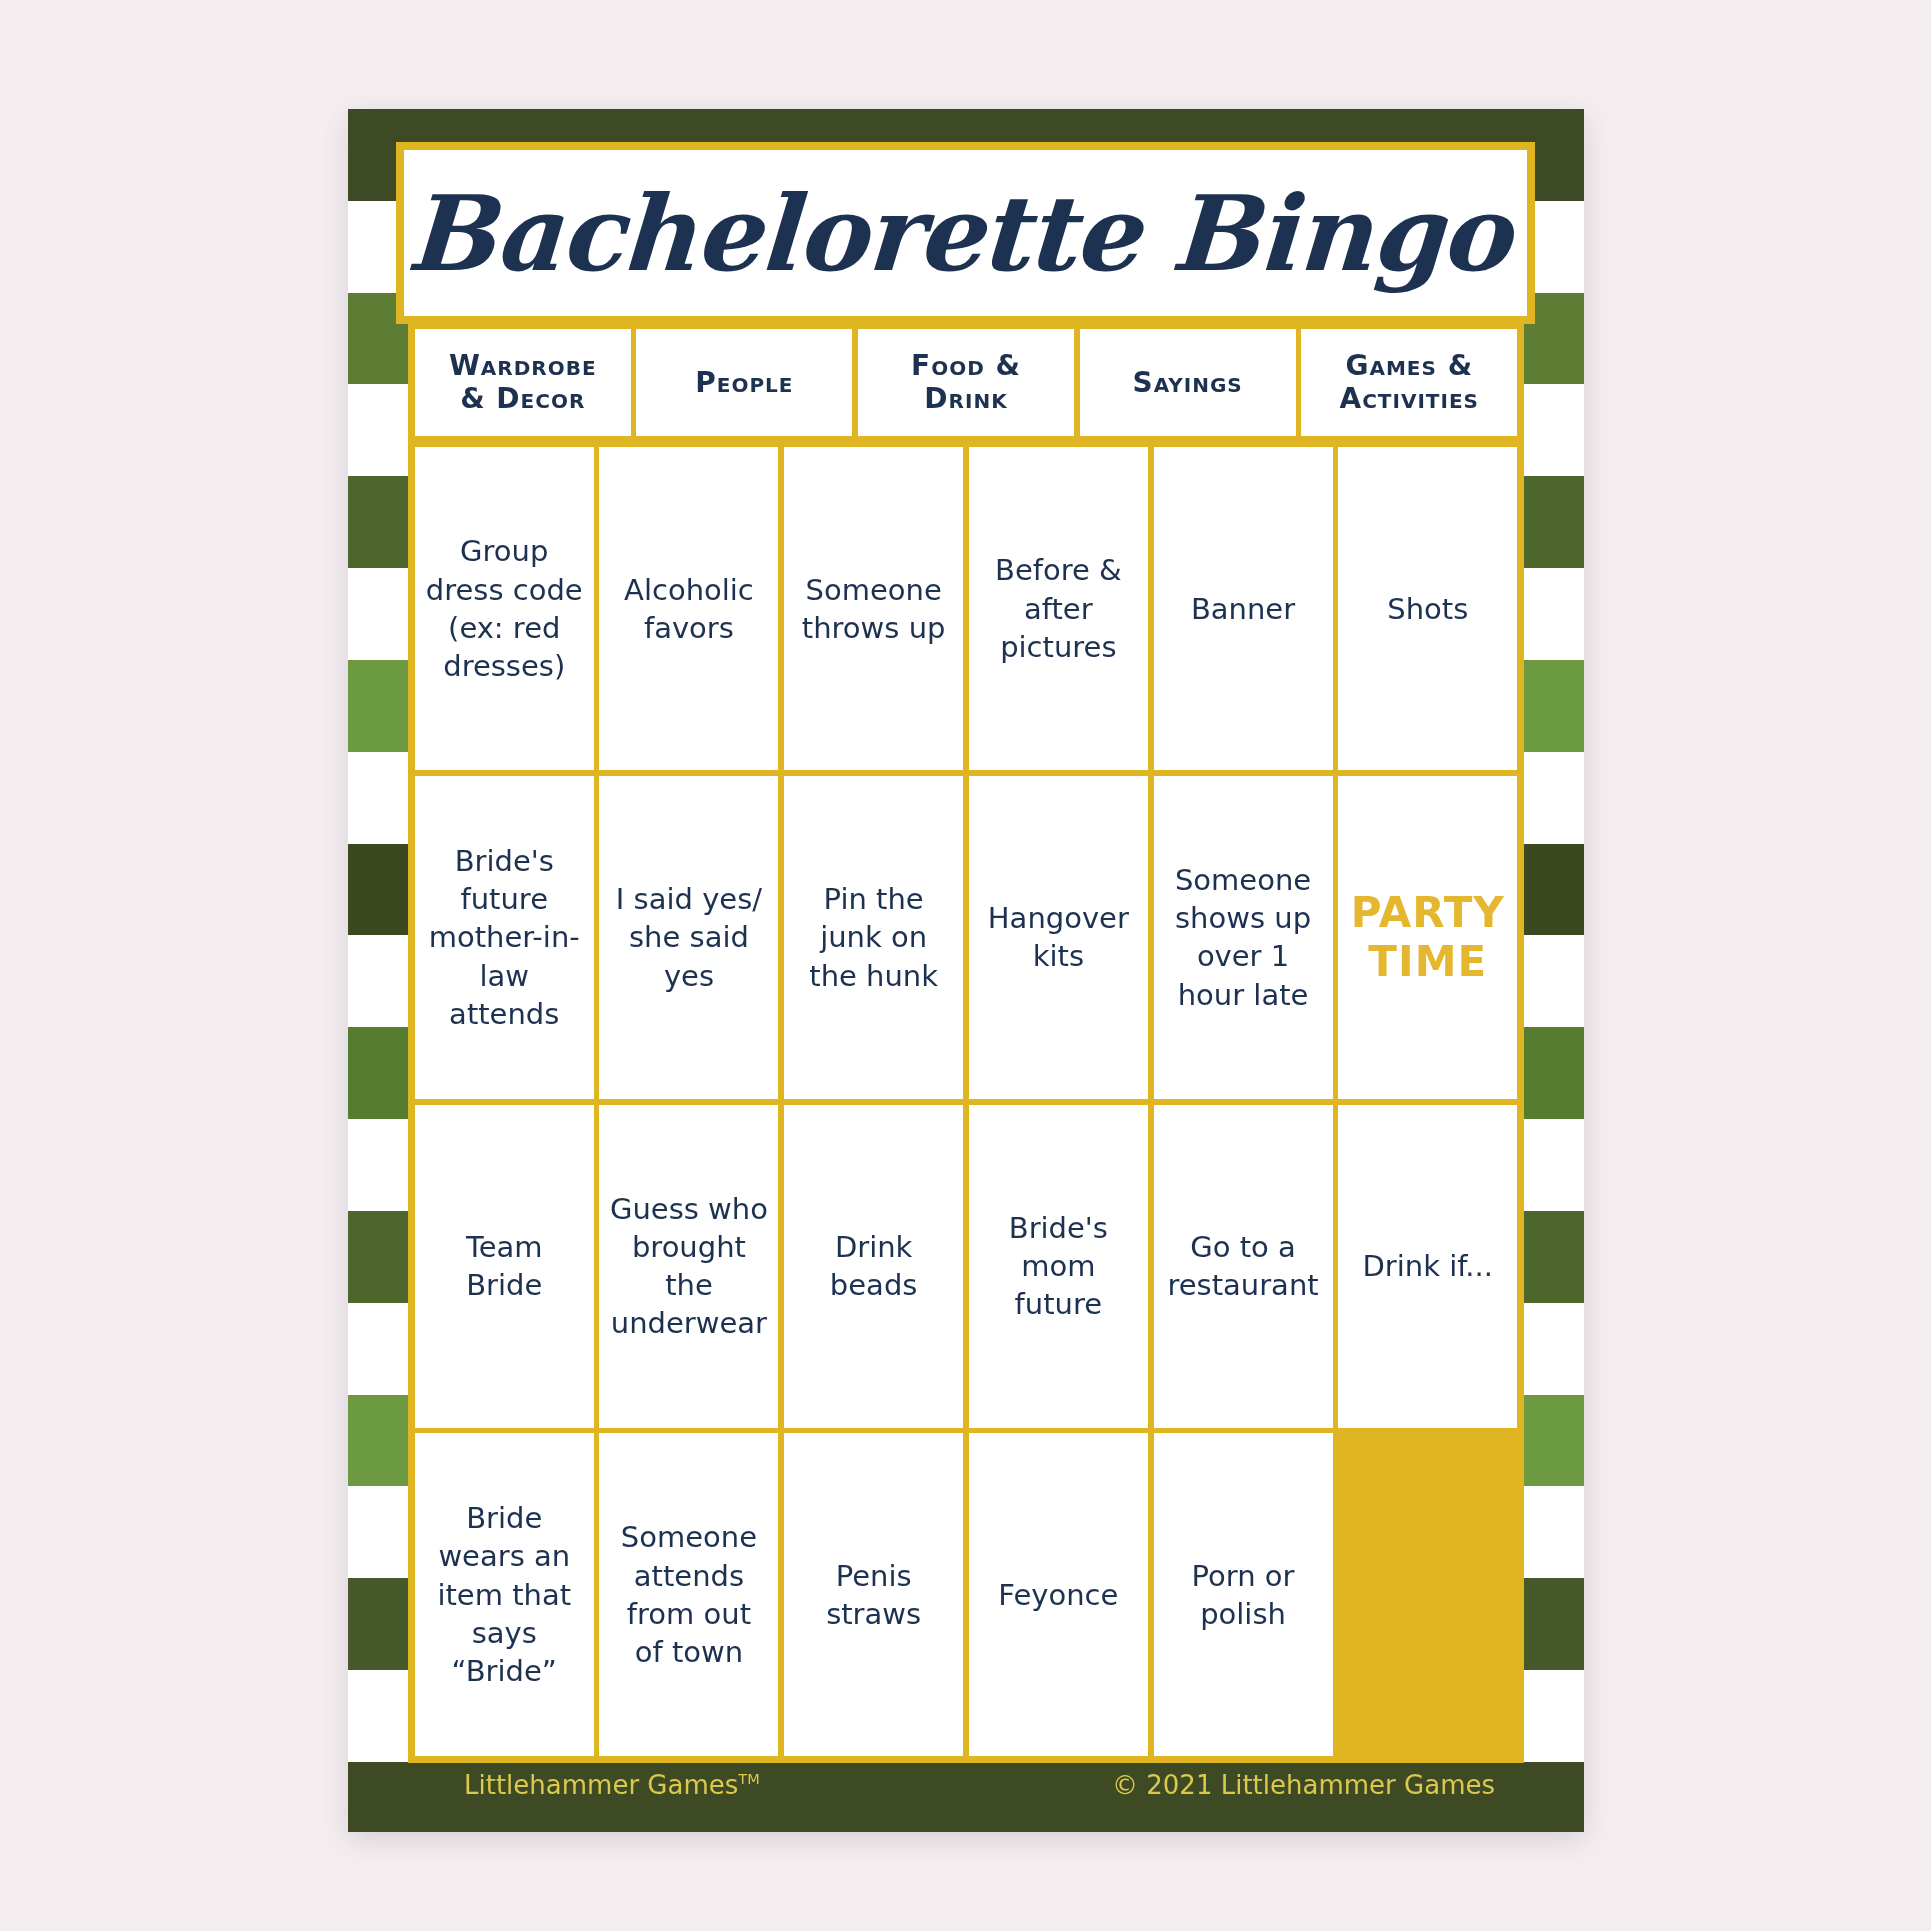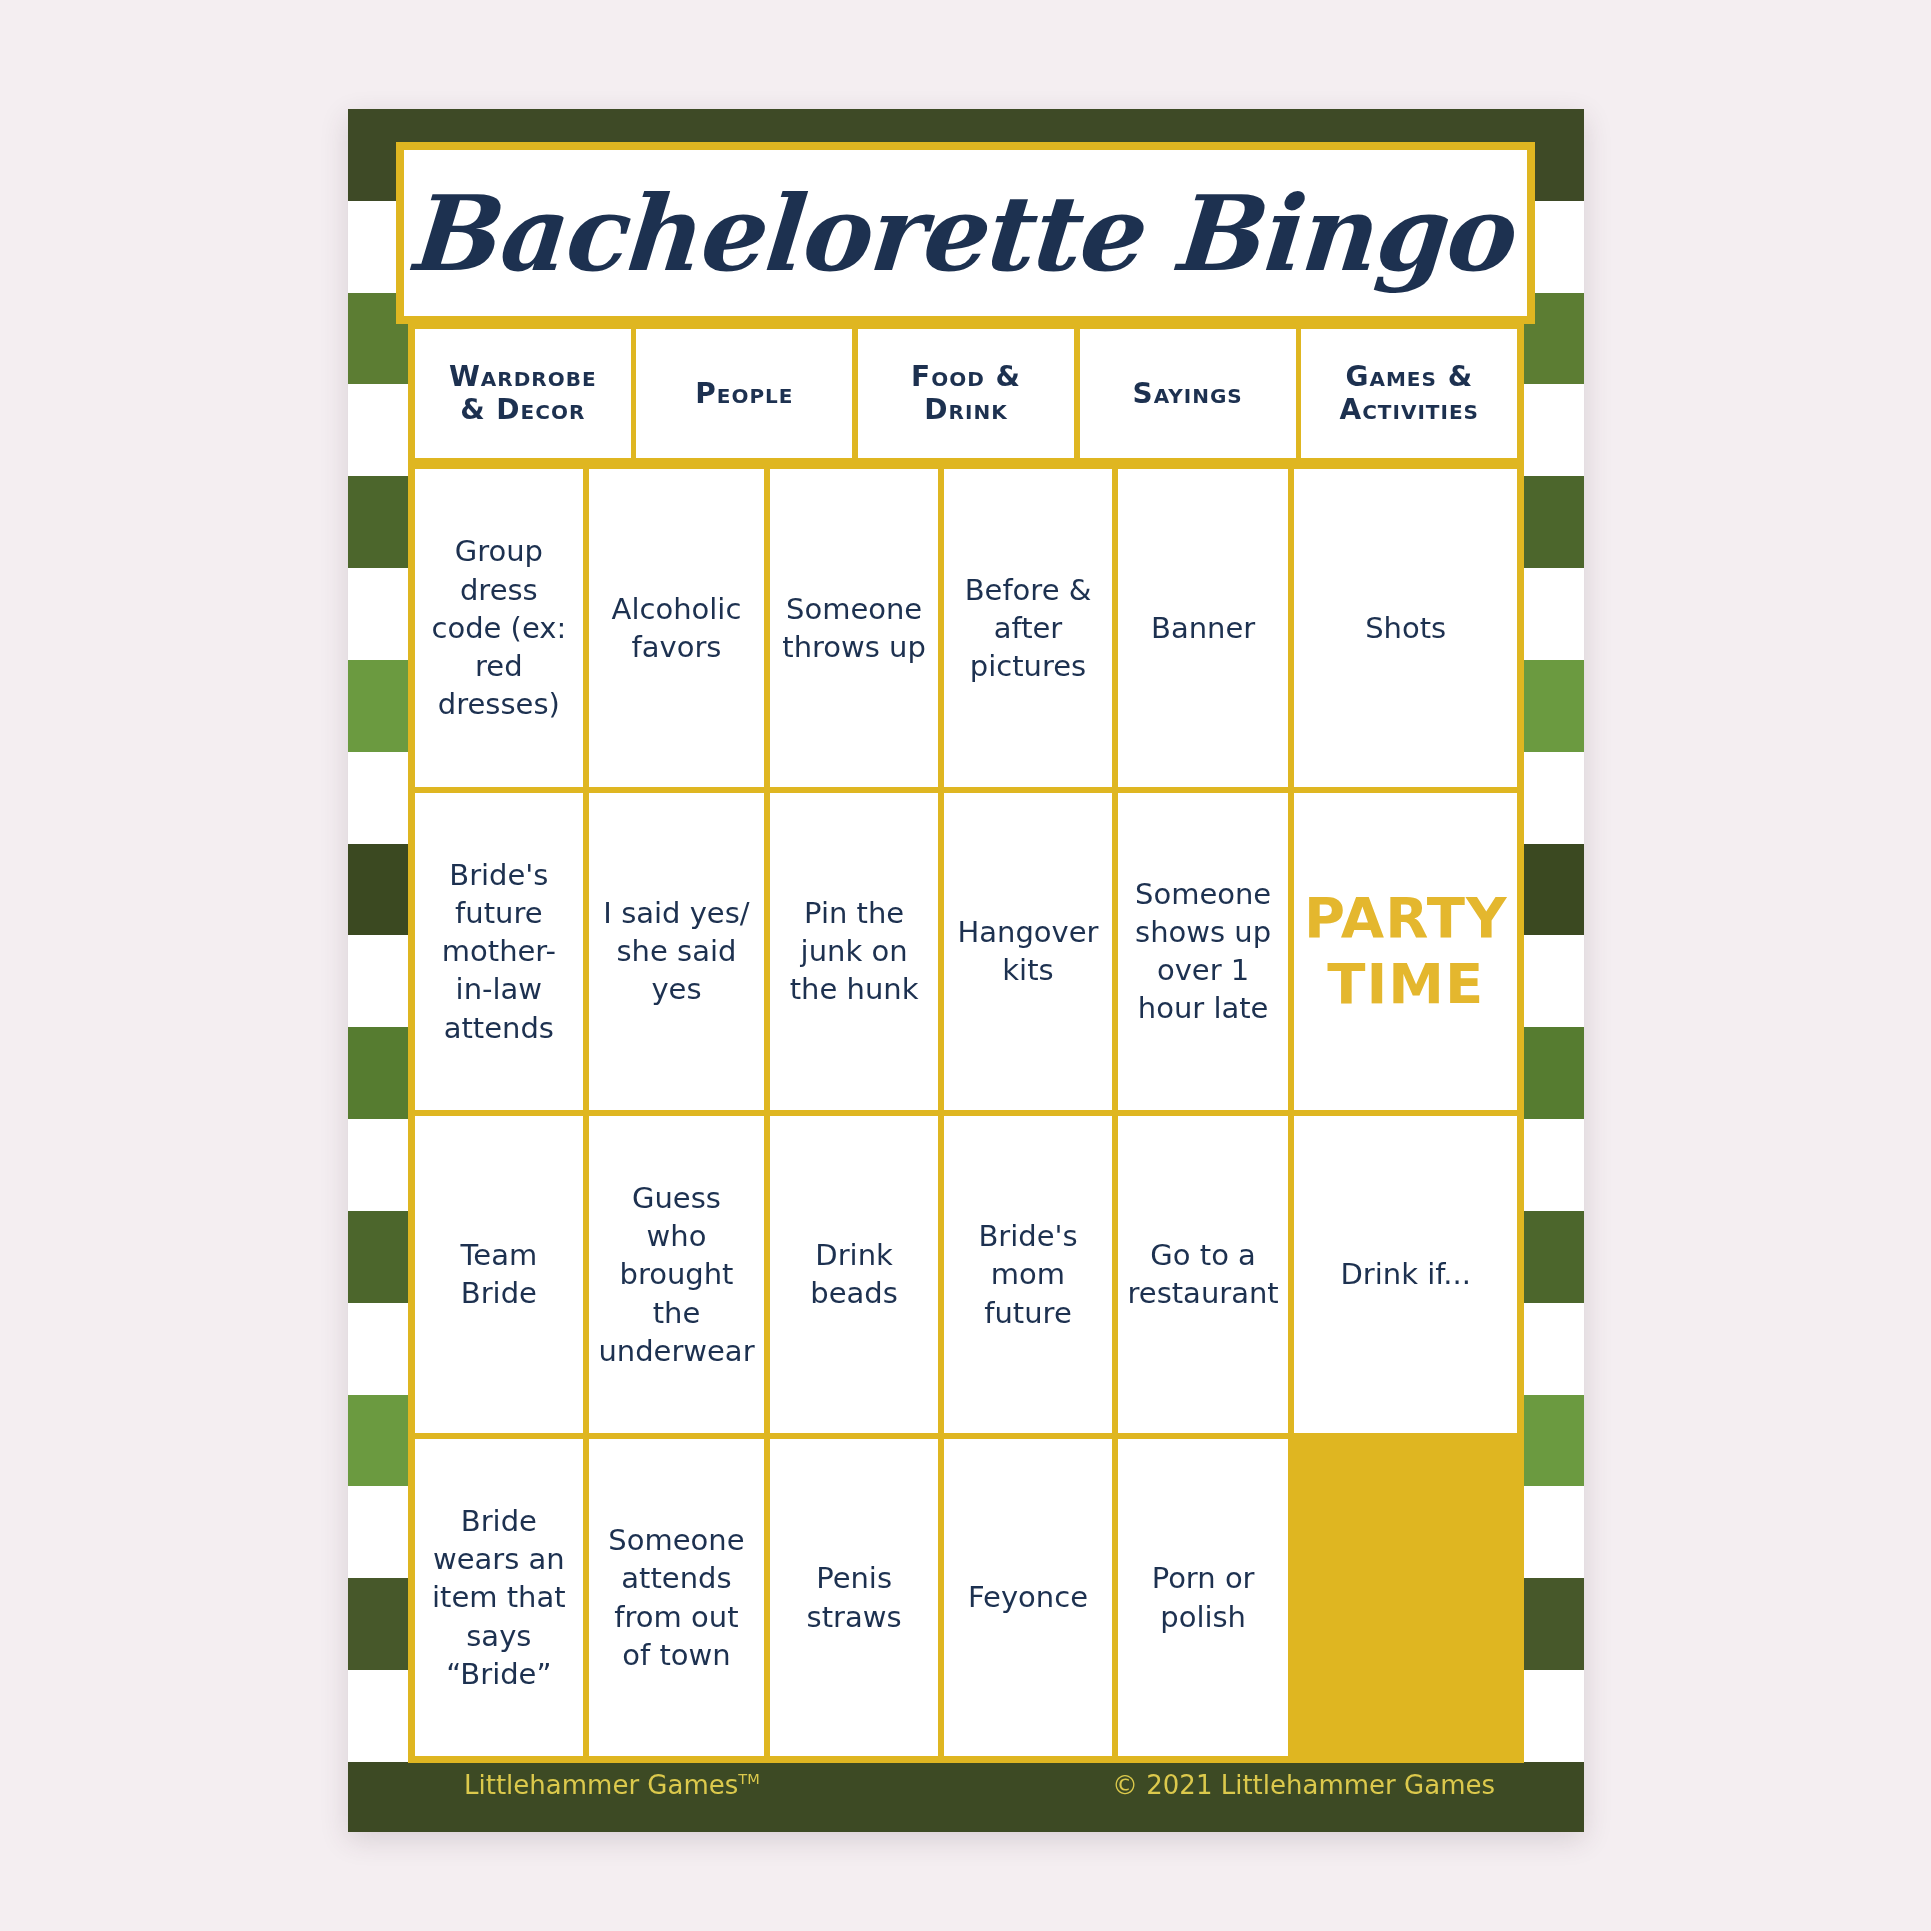--- a/index.html
+++ b/index.html
@@ -77,21 +77,21 @@
     top: 213px;
     width: 1116px;
     height: 1441px;
     box-sizing: border-box;
     background: var(--gold, #dfb621);
     padding: 6.8px;
     display: flex;
     flex-direction: column;
   }
   .header-row {
-    height: 129px;
+    height: 107px;
     flex: 0 0 auto;
     display: grid;
     grid-template-columns: repeat(5, 1fr);
     gap: 5.8px;
   }
   .header-sep { height: 11.6px; flex: 0 0 auto; }
   .grid-body {
     flex: 1 1 auto;
     display: grid;
     grid-template-columns: repeat(6, 1fr);
@@ -116,21 +116,21 @@
     padding: 0 21px;
   }
   .bingo-cell {
     font-size: 29px;
     line-height: 1.32;
     padding: 0 9.7px;
   }
   .free-cell {
     color: var(--party-gold, #e4b72e);
     font-weight: bold;
-    font-size: 56px;
+    font-size: 42px;
     line-height: 1.18;
     letter-spacing: 1px;
   }
 </style>
 </head>
 <body>
 
 <div class="card">
   <div class="stripes">
       <div class="stripe" style="background: rgb(62, 74, 38);"></div>

